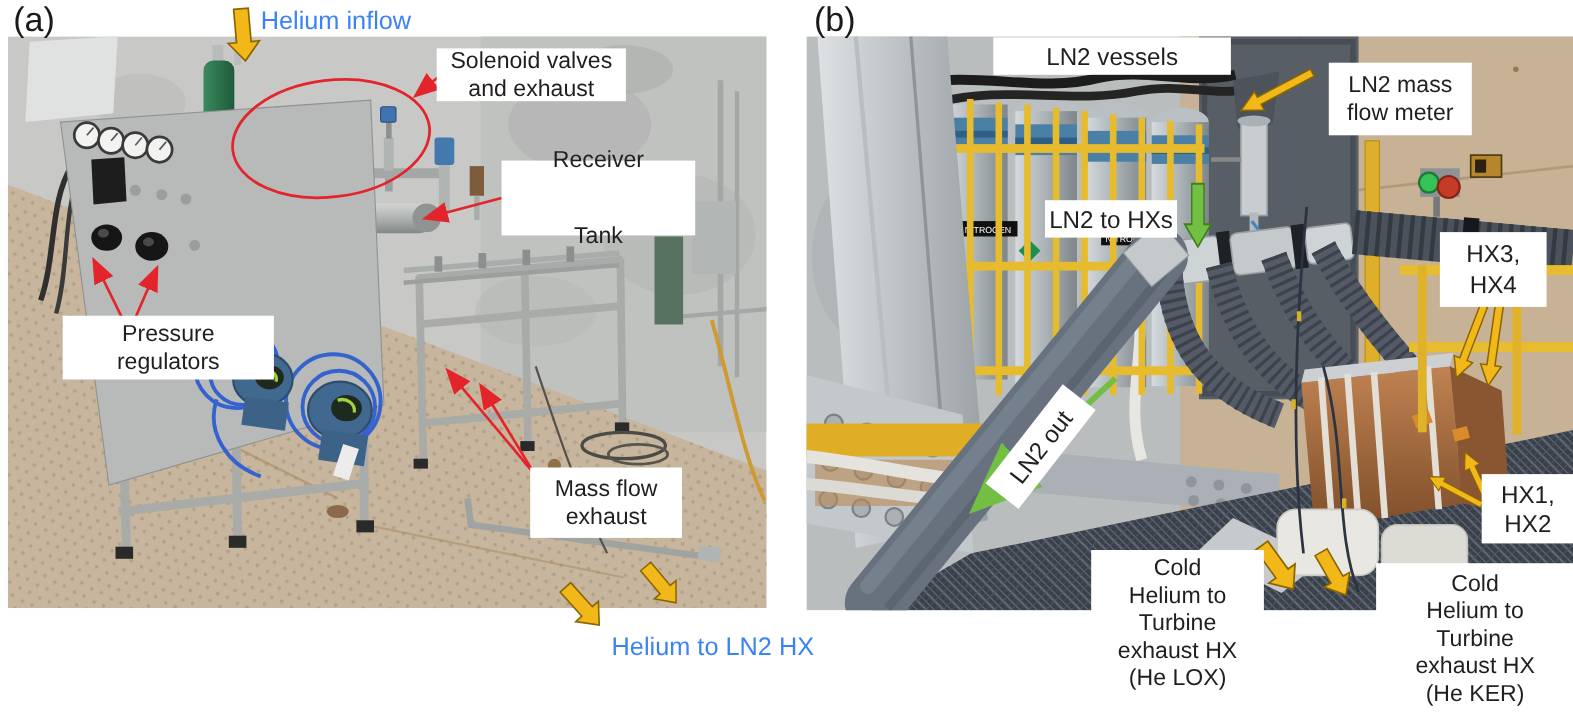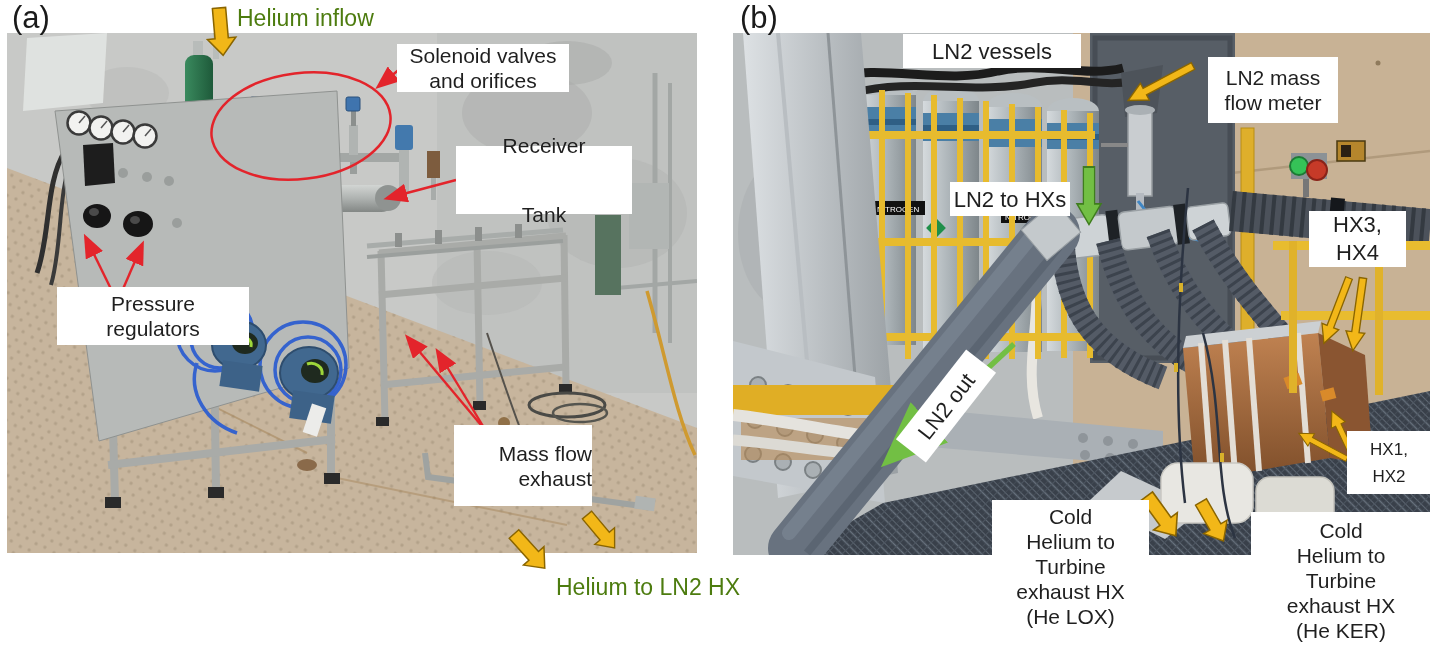--- a/index.html
+++ b/index.html
@@ -5,21 +5,21 @@
   html,body{margin:0;padding:0;background:#fff;}
   #fig{position:relative;width:1430px;height:649px;background:#fff;overflow:hidden;
        font-family:"Liberation Sans",sans-serif;}
   .ptag{position:absolute;font-size:31px;color:#1a1a1a;}
   .photo{position:absolute;overflow:hidden;}
   .photo svg{display:block;}
   #overlay{position:absolute;left:0;top:0;width:1430px;height:649px;pointer-events:none;z-index:5;}
   .lbl{position:absolute;background:#fff;color:#1f1f1f;font-size:21px;line-height:25px;
        display:flex;flex-direction:column;justify-content:center;text-align:center;z-index:6;}
   .lbl span{display:block;}
-  .freetext{position:absolute;color:#4d7c0f;font-size:23px;z-index:6;white-space:nowrap;}
+  .freetext{position:absolute;color:#3b82f6;font-size:23px;z-index:6;white-space:nowrap;}
 </style>
 </head>
 <body>
 
 <div id="fig">
 
   <div class="photo" style="left:7px;top:33px;width:690px;height:520px;">
     <svg width="690" height="520" viewBox="0 0 690 520">
       <defs>
         <linearGradient id="agreen" x1="0" y1="0" x2="1" y2="0">
@@ -438,63 +438,63 @@
     </g>
   </svg>
 
   <div class="ptag" style="left:12px;top:0px;">(a)</div>
   <div class="ptag" style="left:740px;top:0px;">(b)</div>
 
   <div class="freetext" style="left:237px;top:5px;">Helium inflow</div>
 
   <div class="lbl" style="left:397px;top:44px;width:172px;height:48px;">
     <span>Solenoid valves</span>
-    <span>and orifices</span>
+    <span>and exhaust</span>
   </div>
 
   <div class="lbl" style="left:456px;top:146px;width:176px;height:68px;gap:44px;">
     <span>Receiver</span>
     <span>Tank</span>
   </div>
 
   <div class="lbl" style="left:57px;top:287px;width:192px;height:58px;">
     <span>Pressure</span>
     <span>regulators</span>
   </div>
 
-  <div class="lbl" style="left:454px;top:425px;width:138px;height:81px;text-align:right;">
+  <div class="lbl" style="left:482px;top:425px;width:138px;height:64px;">
     <span>Mass flow</span>
     <span>exhaust</span>
   </div>
 
   <div class="freetext" style="left:556px;top:550px;margin-top:24px;">Helium to LN2 HX</div>
 
-  <div class="lbl" style="left:903px;top:34px;width:178px;height:34px;font-size:22px;">
+  <div class="lbl" style="left:903px;top:34px;width:216px;height:34px;font-size:22px;">
     <span>LN2 vessels</span>
   </div>
 
   <div class="lbl" style="left:1188px;top:57px;width:130px;height:66px;margin-left:20px;">
     <span>LN2 mass</span>
     <span>flow meter</span>
   </div>
 
   <div class="lbl" style="left:950px;top:182px;width:120px;height:34px;font-size:22px;">
     <span>LN2 to HXs</span>
   </div>
 
-  <div class="lbl" style="left:1309px;top:211px;width:97px;height:56px;font-size:22px;line-height:28px;">
+  <div class="lbl" style="left:1309px;top:211px;width:97px;height:68px;font-size:22px;line-height:28px;">
     <span>HX3,</span>
     <span>HX4</span>
   </div>
 
   <div class="lbl" style="left:889px;top:387px;width:114px;height:38px;font-size:22px;transform:rotate(-52deg);">
     <span>LN2 out</span>
   </div>
 
-  <div class="lbl" style="left:1347px;top:431px;width:84px;height:63px;font-size:17px;line-height:27px;">
+  <div class="lbl" style="left:1347px;top:431px;width:84px;height:63px;font-size:22px;line-height:27px;">
     <span>HX1,</span>
     <span>HX2</span>
   </div>
 
   <div class="lbl" style="left:992px;top:500px;width:157px;height:133px;">
     <span>Cold</span>
     <span>Helium to</span>
     <span>Turbine</span>
     <span>exhaust HX</span>
     <span>(He LOX)</span>

